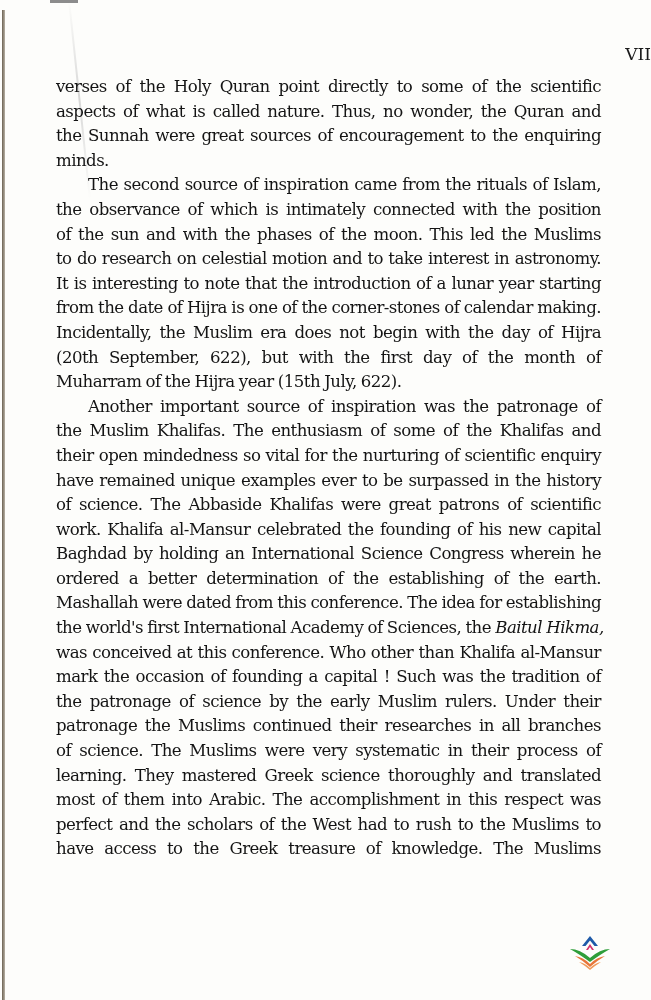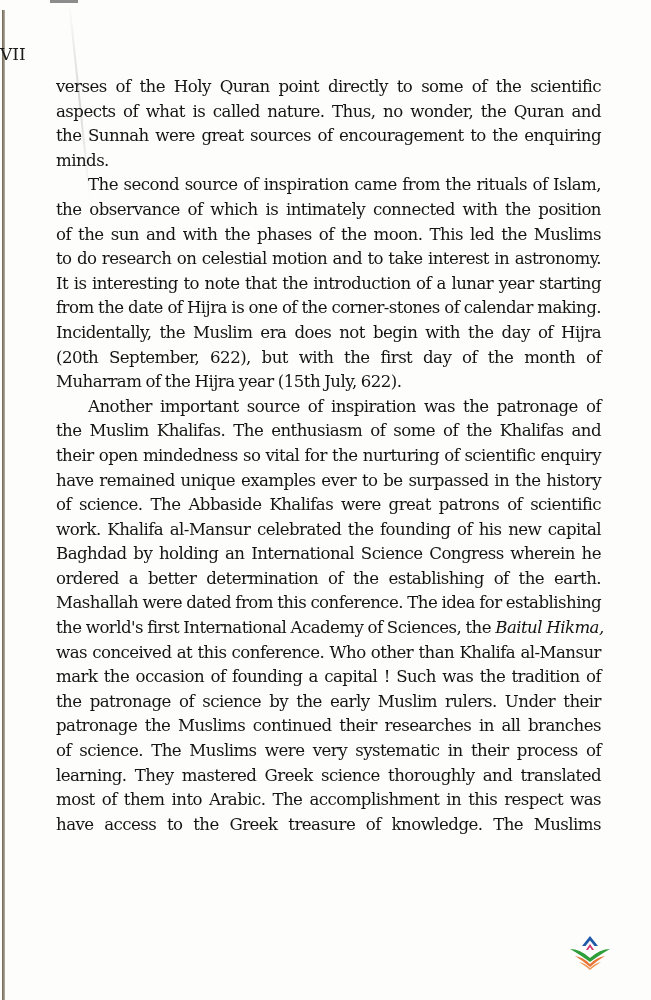--- a/index.html
+++ b/index.html
@@ -45,21 +45,21 @@
     height: 200px;
     background: linear-gradient(to bottom, rgba(200,200,200,0), rgba(190,190,190,0.6), rgba(200,200,200,0));
     transform: rotate(-6deg);
     transform-origin: top left;
   }
   .page-number {
     position: absolute;
     left: 0;
     width: 651px;
     top: 44px;
-    text-align: left;
+    text-align: right;
     font-family: "DejaVu Serif", serif;
     font-size: 17px;
     color: #1a1a1a;
   }
   .body-text {
     position: absolute;
     left: 56px;
     top: 75px;
     width: 545px;
     font-family: "DejaVu Serif", serif;
@@ -135,20 +135,21 @@
       <span class="line">ordered a better determination of the establishing of the earth.</span>
       <span class="line">Mashallah were dated from this conference. The idea for establishing</span>
       <span class="line"><span>the world's first International Academy of Sciences, the </span><span class="italic">Baitul Hikma,</span></span>
       <span class="line">was conceived at this conference. Who other than Khalifa al-Mansur</span>
       <span class="line">mark the occasion of founding a capital ! Such was the tradition of</span>
       <span class="line">the patronage of science by the early Muslim rulers. Under their</span>
       <span class="line">patronage the Muslims continued their researches in all branches</span>
       <span class="line">of science. The Muslims were very systematic in their process of</span>
       <span class="line">learning. They mastered Greek science thoroughly and translated</span>
       <span class="line">most of them into Arabic. The accomplishment in this respect was</span>
+      <span class="line">perfect and the scholars of the West had to rush to the Muslims to</span>
       <span class="line">have access to the Greek treasure of knowledge. The Muslims</span>
     </div>
   </div>
 
   <div class="logo">
     <svg width="44" height="36" viewBox="0 0 44 36" xmlns="http://www.w3.org/2000/svg">
 
       <polygon points="22,1 30,11 26.5,11 22,5.5 17.5,11 14,11" fill="#1f5aa8"></polygon>
 
       <polygon points="22,9 26,15 24,15 22,12 20,15 18,15" fill="#d6336c"></polygon>

